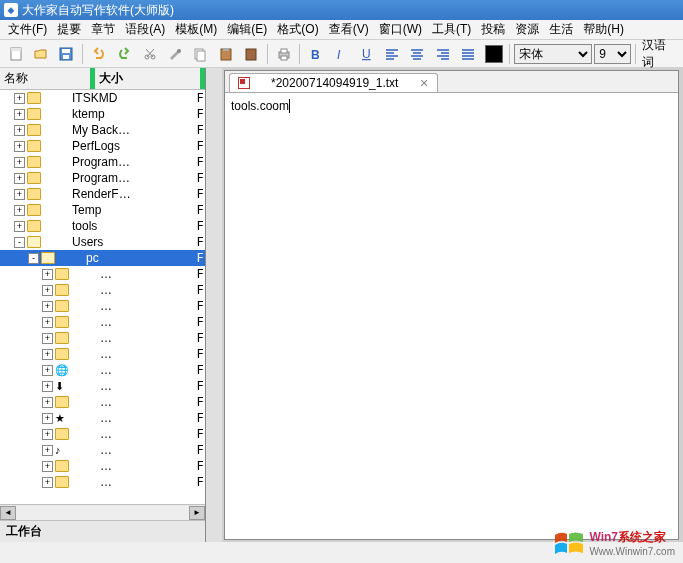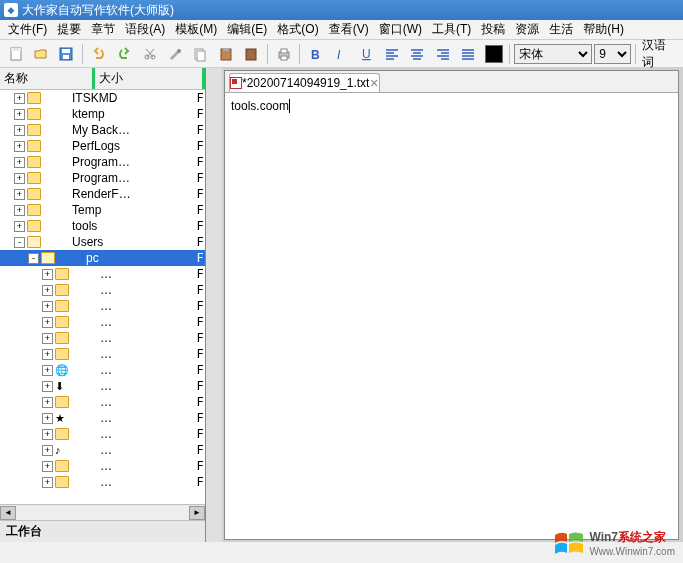--- a/index.html
+++ b/index.html
@@ -17,23 +17,23 @@
 .toolbar select { height: 20px; font-size: 12px; border: 1px solid #888; }
 .toolbar .color-sw { width: 18px; height: 18px; background: #000; border: 1px solid #666; }
 
 .main { display: flex; height: 474px; }
 
 .filepanel { width: 206px; background: #fff; border-right: 1px solid #888; display: flex; flex-direction: column; }
 .filepanel-title { background: #e8e8e8; padding: 3px 6px; font-weight: normal; border-bottom: 1px solid #c0c0c0; display: flex; justify-content: space-between; align-items: center; }
 .filepanel-title .ctl { font-size: 10px; cursor: pointer; padding: 0 2px; color: #666; }
 
 .tree-header { display: flex; background: #f0f0f0; border-bottom: 1px solid #c0c0c0; }
-.tree-header .col { border-right: 3px solid #22c55e; padding: 2px 4px; }
+.tree-header .col { border-right: 5px solid #22c55e; padding: 2px 4px; }
 .tree-header .col-name { width: 95px; }
-.tree-header .col-size { flex: 1; }
+.tree-header .col-size { flex: 1; font-weight: bold; }
 
 .tree { flex: 1; overflow: hidden; position: relative; }
 .tree-body { overflow-y: auto; overflow-x: hidden; height: 100%; }
 .tree-row { display: flex; align-items: center; height: 16px; white-space: nowrap; }
 .tree-row.selected { background: #2b70d6; color: #fff; }
 .tree-row .ind { display: inline-block; }
 .tree-row .exp { width: 11px; height: 11px; border: 1px solid #888; display: inline-flex; align-items: center; justify-content: center; font-size: 9px; line-height: 1; margin-right: 2px; cursor: pointer; background: #fff; color: #000; }
 .tree-row .fldr { width: 14px; height: 12px; background: #ffe08a; border: 1px solid #d4a020; border-radius: 1px; margin-right: 3px; }
 .tree-row .fldr.open { background: #fff3c4; }
 .tree-row .lbl { flex: 1; overflow: hidden; margin-left: 28px; }
@@ -43,32 +43,32 @@
 .tree-hscroll .arrow { width: 16px; height: 14px; background: #d0d0d0; border: 1px solid #999; display: inline-flex; align-items: center; justify-content: center; font-size: 8px; cursor: pointer; }
 .tree-hscroll .track { flex: 1; height: 14px; background: #eee; }
 
 .workbench { background: #e8e8e8; padding: 2px 6px; border-top: 1px solid #c0c0c0; font-weight: bold; }
 
 .editor-area { flex: 1; background: #d0d0d0; display: flex; flex-direction: column; position: relative; }
 .vscroll-gap { width: 16px; background: #e0e0e0; }
 .editor-wrap { flex: 1; margin: 2px 4px 2px 2px; display: flex; }
 .editor-main { flex: 1; background: #fff; border: 1px solid #888; display: flex; flex-direction: column; }
 .tabstrip { height: 22px; display: flex; align-items: flex-end; background: #f0f0f0; border-bottom: 1px solid #aaa; padding-left: 4px; }
-.tab { background: #fff; border: 1px solid #aaa; border-bottom: none; padding: 2px 0; display: flex; align-items: center; gap: 0; border-radius: 3px 3px 0 0; }
+.tab { background: #fff; border: 1px solid #aaa; border-bottom: none; padding: 2px 8px; display: flex; align-items: center; gap: 21px; border-radius: 3px 3px 0 0; }
 .tab .doc-icon { width: 12px; height: 12px; background: #fff; border: 1px solid #c03030; position: relative; }
 .tab .doc-icon::after { content: ""; position: absolute; top: 1px; left: 1px; width: 5px; height: 5px; background: #c03030; }
 .tab .close { font-size: 11px; color: #888; cursor: pointer; }
 .editor-content { flex: 1; padding: 4px 6px; font-family: "SimSun", monospace; font-size: 14px; position: relative; }
 .cursor { display: inline-block; width: 1px; height: 14px; background: #000; vertical-align: middle; animation: blink 1s infinite; }
 @keyframes blink { 50% { opacity: 0; } }
 
 .watermark { position: absolute; right: 8px; bottom: 6px; display: flex; align-items: center; gap: 4px; opacity: .9; }
 .watermark .logo { width: 32px; height: 28px; }
 .watermark .txt { font-size: 13px; }
-.watermark .txt .b { color: #404040; font-weight: bold; }
+.watermark .txt .b { color: #be185d; font-weight: bold; }
 .watermark .txt .r { color: #c00; font-weight: bold; }
 .watermark .url { font-size: 10px; color: #666; }
 
 
 svg { display: block; }
 </style>
 </head>
 <body>
 
 <div class="titlebar">

